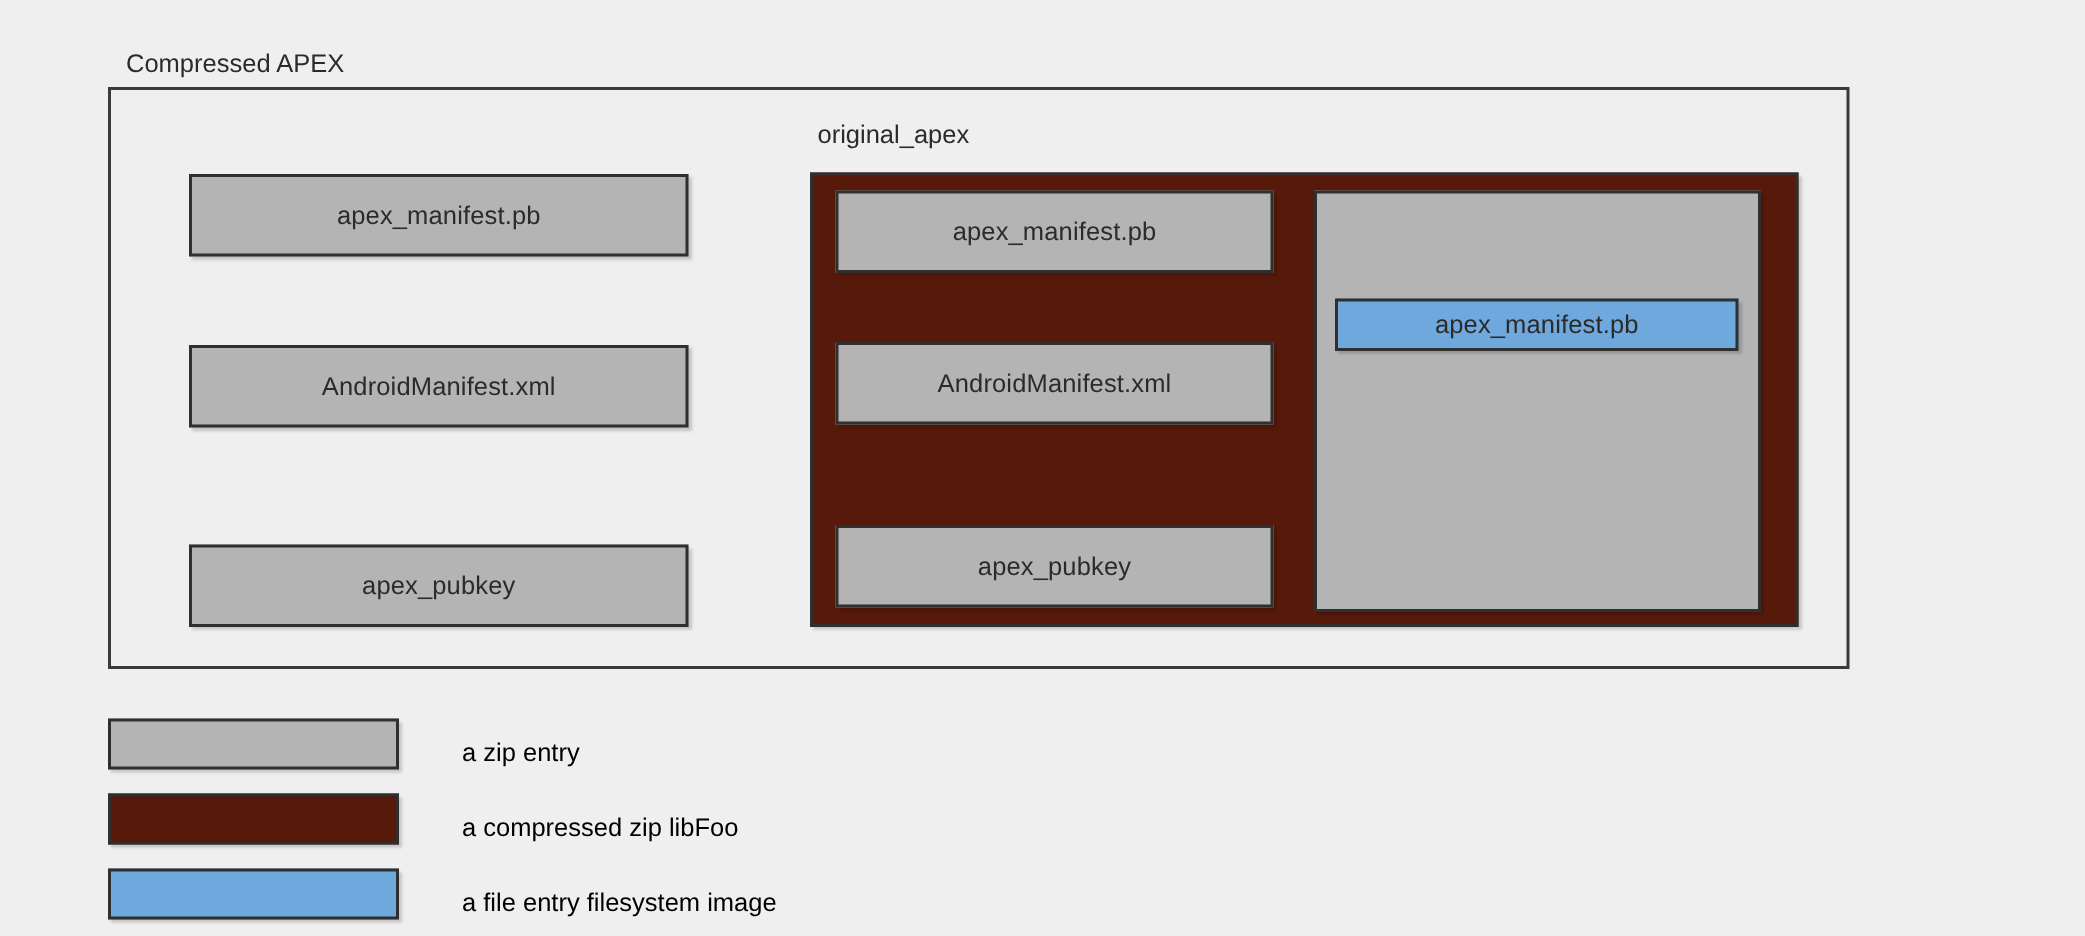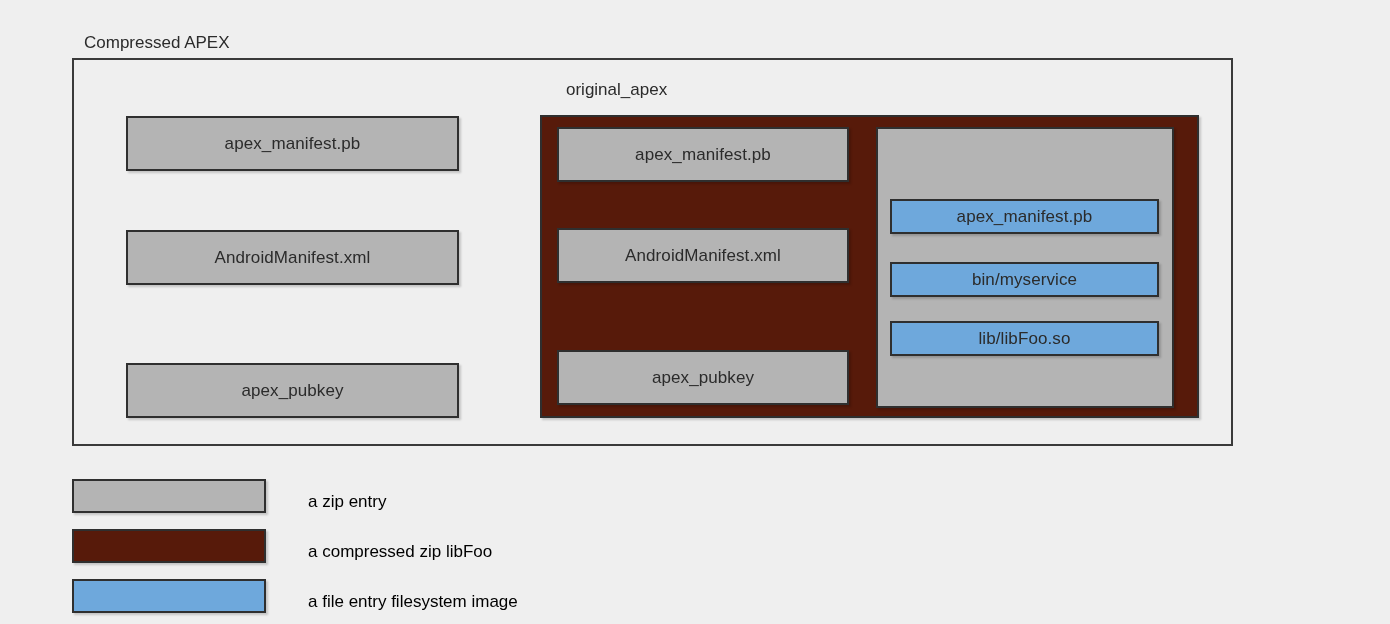--- a/index.html
+++ b/index.html
@@ -53,21 +53,21 @@
     position: absolute;
     font-size: 17px;
     color: #2b2b2b;
     white-space: nowrap;
   }
   .title-compressed-apex {
     left: 84px;
     top: 33px;
   }
   .title-original-apex {
-    left: 566px;
+    left: 545px;
     top: 80px;
   }
 
   
   .zip-entry {
     background: #b4b4b4;
     border: 2px solid #2f2f2f;
     box-shadow: 2px 2px 2px rgba(0,0,0,0.18);
   }
   
@@ -198,26 +198,20 @@
   </div>
   <div class="box zip-entry inner-zip inner-2">
     <span class="box-label">apex_pubkey</span>
   </div>
 
   <div class="box zip-entry payload-container"></div>
 
   <div class="box fs-file blue-file blue-0">
     <span class="box-label">apex_manifest.pb</span>
   </div>
-  <div class="box fs-file blue-file blue-1">
-    <span class="box-label">bin/myservice</span>
-  </div>
-  <div class="box fs-file blue-file blue-2">
-    <span class="box-label">lib/libFoo.so</span>
-  </div>
 
   <div>
     <div class="legend-swatch legend-0"></div>
     <div class="legend-text legend-text-0">a zip entry</div>
 
     <div class="legend-swatch legend-1"></div>
     <div class="legend-text legend-text-1">a compressed zip libFoo</div>
 
     <div class="legend-swatch legend-2"></div>
     <div class="legend-text legend-text-2">a file entry filesystem image</div>

